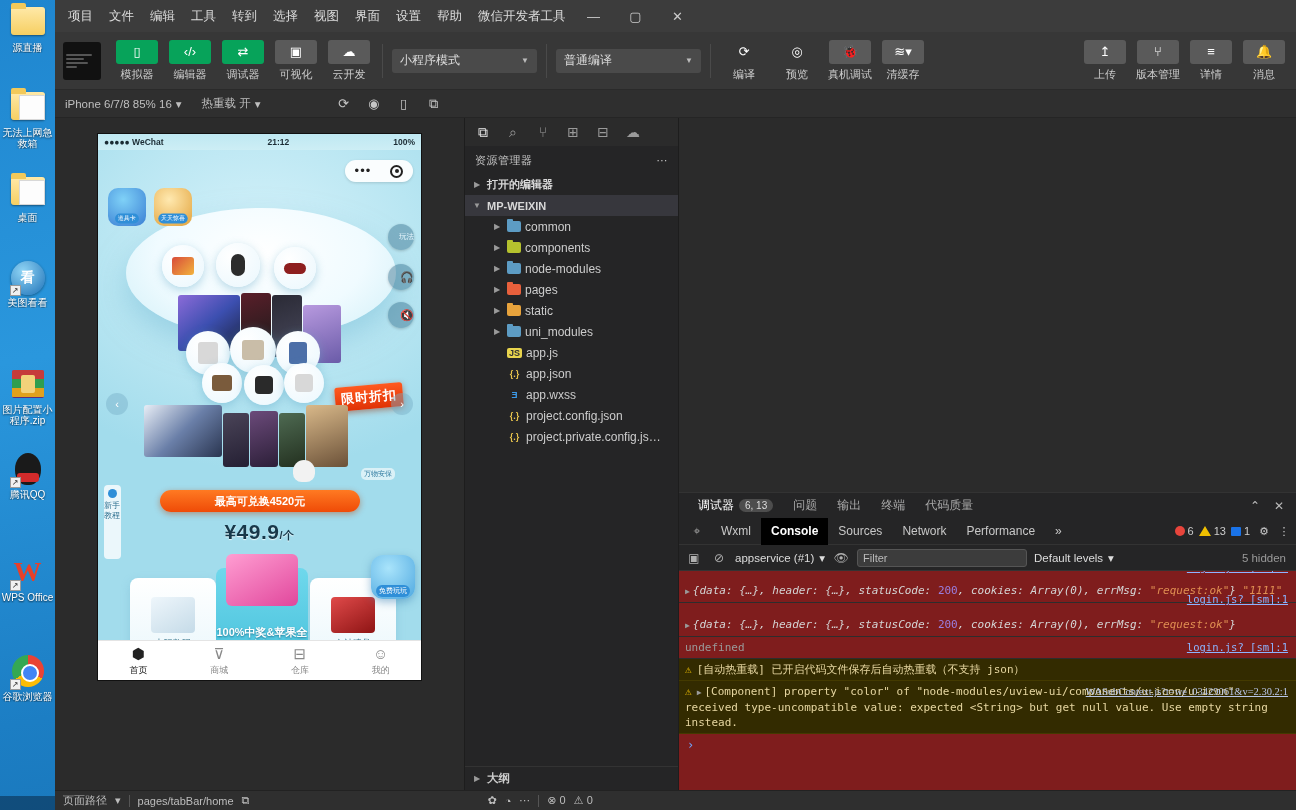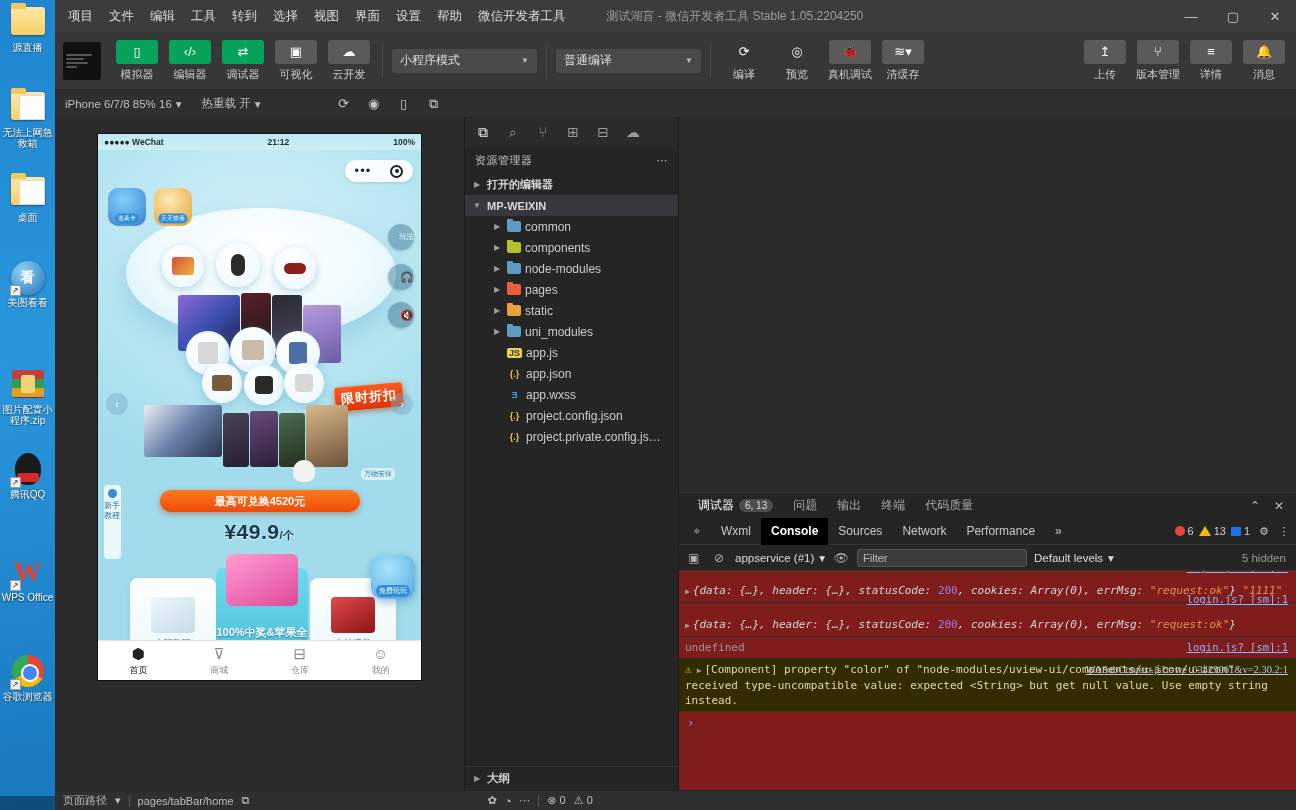--- a/index.html
+++ b/index.html
@@ -492,21 +492,20 @@
         <div class="menu-item">编辑</div>
         <div class="menu-item">工具</div>
         <div class="menu-item">转到</div>
         <div class="menu-item">选择</div>
         <div class="menu-item">视图</div>
         <div class="menu-item">界面</div>
         <div class="menu-item">设置</div>
         <div class="menu-item">帮助</div>
         <div class="menu-item">微信开发者工具</div>
       </div>
-      <div class="win-title">测试湖盲 - 微信开发者工具 Stable 1.05.2204250</div>
       <div class="win-ctrls">
         <div class="win-btn">—</div>
         <div class="win-btn">▢</div>
         <div class="win-btn close">✕</div>
       </div>
     </div>
 
     <div class="toolbar">
       <div class="tb-logo">
           <i></i>
@@ -923,20 +922,23 @@
             <div class="log-row" style="padding-top:14px">
               <span class="log-src top">login.js? [sm]:1</span>
               <span class="tri">▶</span><span class="obj">{data: {…}, header: {…}, statusCode: </span><span class="num">200</span><span class="obj">, cookies: Array(0), errMsg: </span><span class="str">"request:ok"</span><span class="obj">}</span>
             </div>
 
             <div class="log-row">
               <span class="log-src" style="top:3px">login.js? [sm]:1</span>
               <span style="color:#9a9a9a">undefined</span>
             </div>
 
+            <div class="warn-row">
+              <span class="warn-ico">⚠</span><span>[自动热重载] 已开启代码文件保存后自动热重载（不支持 json）</span>
+            </div>
 
             <div class="warn-row">
               <span class="log-src" style="top:3px">WASubContext.js?t=we_03429061&amp;v=2.30.2:1</span>
               <span class="warn-ico">⚠</span><span class="tri">▶</span><span>[Component] property "color" of "node-modules/uview-ui/components/u-icon/u-icon" received type-uncompatible value: expected &lt;String&gt; but get null value. Use empty string instead.</span>
             </div>
 
             <div class="prompt-row">›</div>
           </div>
         </div>
       </div>

